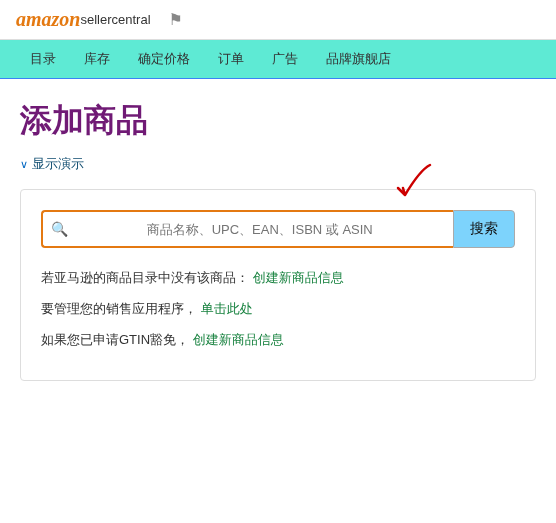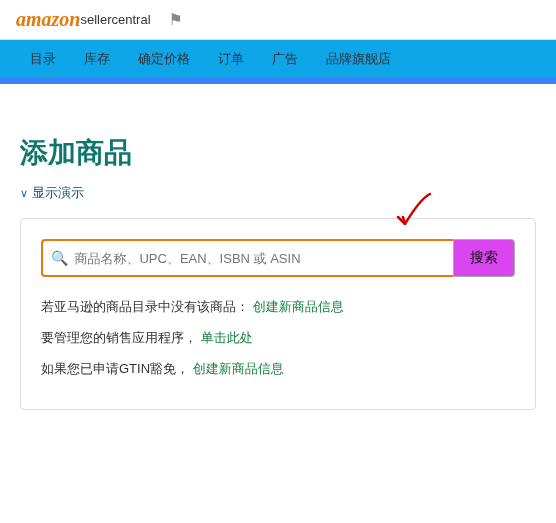--- a/index.html
+++ b/index.html
@@ -59,22 +59,22 @@
       height: 18px;
       display: flex;
       align-items: center;
       justify-content: center;
       color: #888;
       font-size: 16px;
     }
 
     
     .nav {
-      background: #0ea5e9;
-      border-bottom: 6px solid #3b82f6;
+      background: #5eead4;
+      border-bottom: 1px solid #3b82f6;
       padding: 0 16px;
       display: flex;
       align-items: flex-end;
       gap: 0;
     }
 
     .nav-item {
       padding: 10px 14px;
       font-size: 13px;
       color: #333;
@@ -83,25 +83,24 @@
       text-decoration: none;
       display: block;
     }
 
     
     .main {
       padding: 20px 20px;
     }
 
     .page-title {
-      font-size: 28px;
+      font-size: 32px;
       font-weight: bold;
-      color: #0f766e;
+      color: #701a75;
       margin-bottom: 12px;
-      margin-top: 30px;
     }
 
     .show-demo {
       display: flex;
       align-items: center;
       gap: 4px;
       margin-bottom: 16px;
     }
 
     .show-demo-link {
@@ -164,24 +163,25 @@
       margin-right: 6px;
     }
 
     .search-input {
       border: none;
       outline: none;
       font-size: 13px;
       color: #8b5cf6;
       width: 100%;
       background: transparent;
+      text-align: center;
     }
 
     .search-btn {
-      background: #d946ef;
+      background: #7dd3fc;
       border: 1px solid #aaa;
       border-radius: 0 4px 4px 0;
       padding: 8px 16px;
       height: 38px;
       font-size: 14px;
       color: #111;
       cursor: pointer;
       white-space: nowrap;
     }
 

